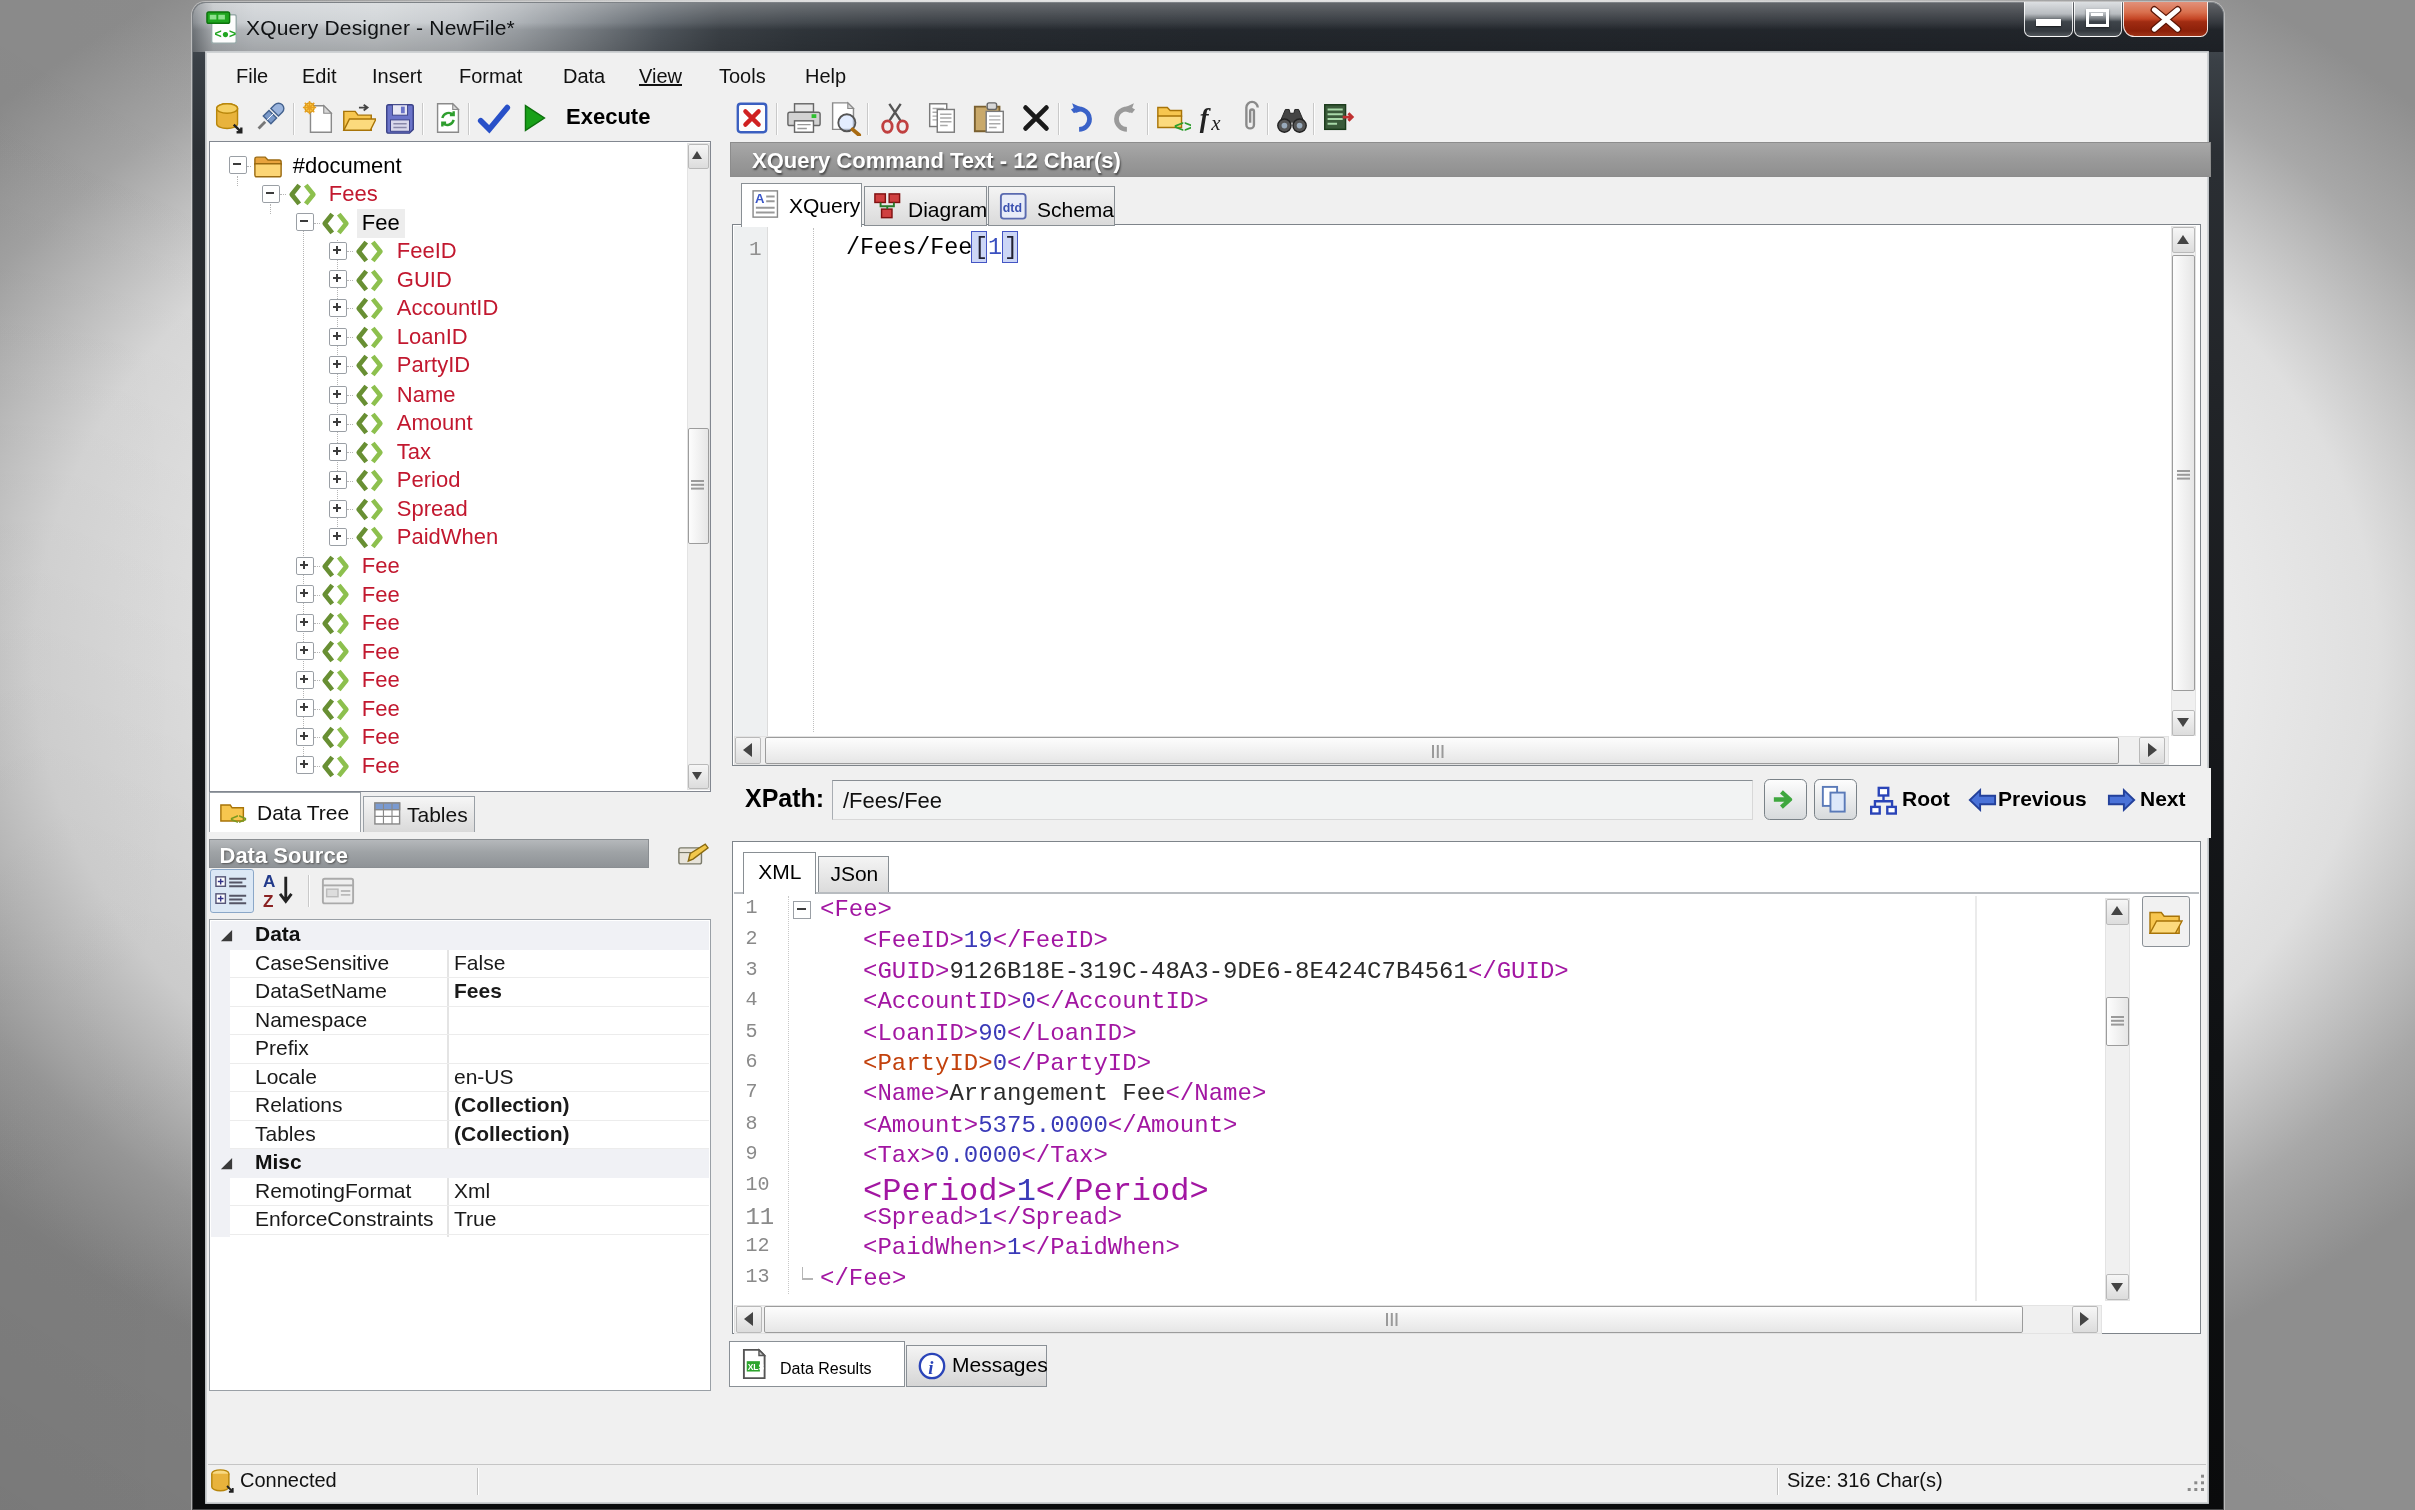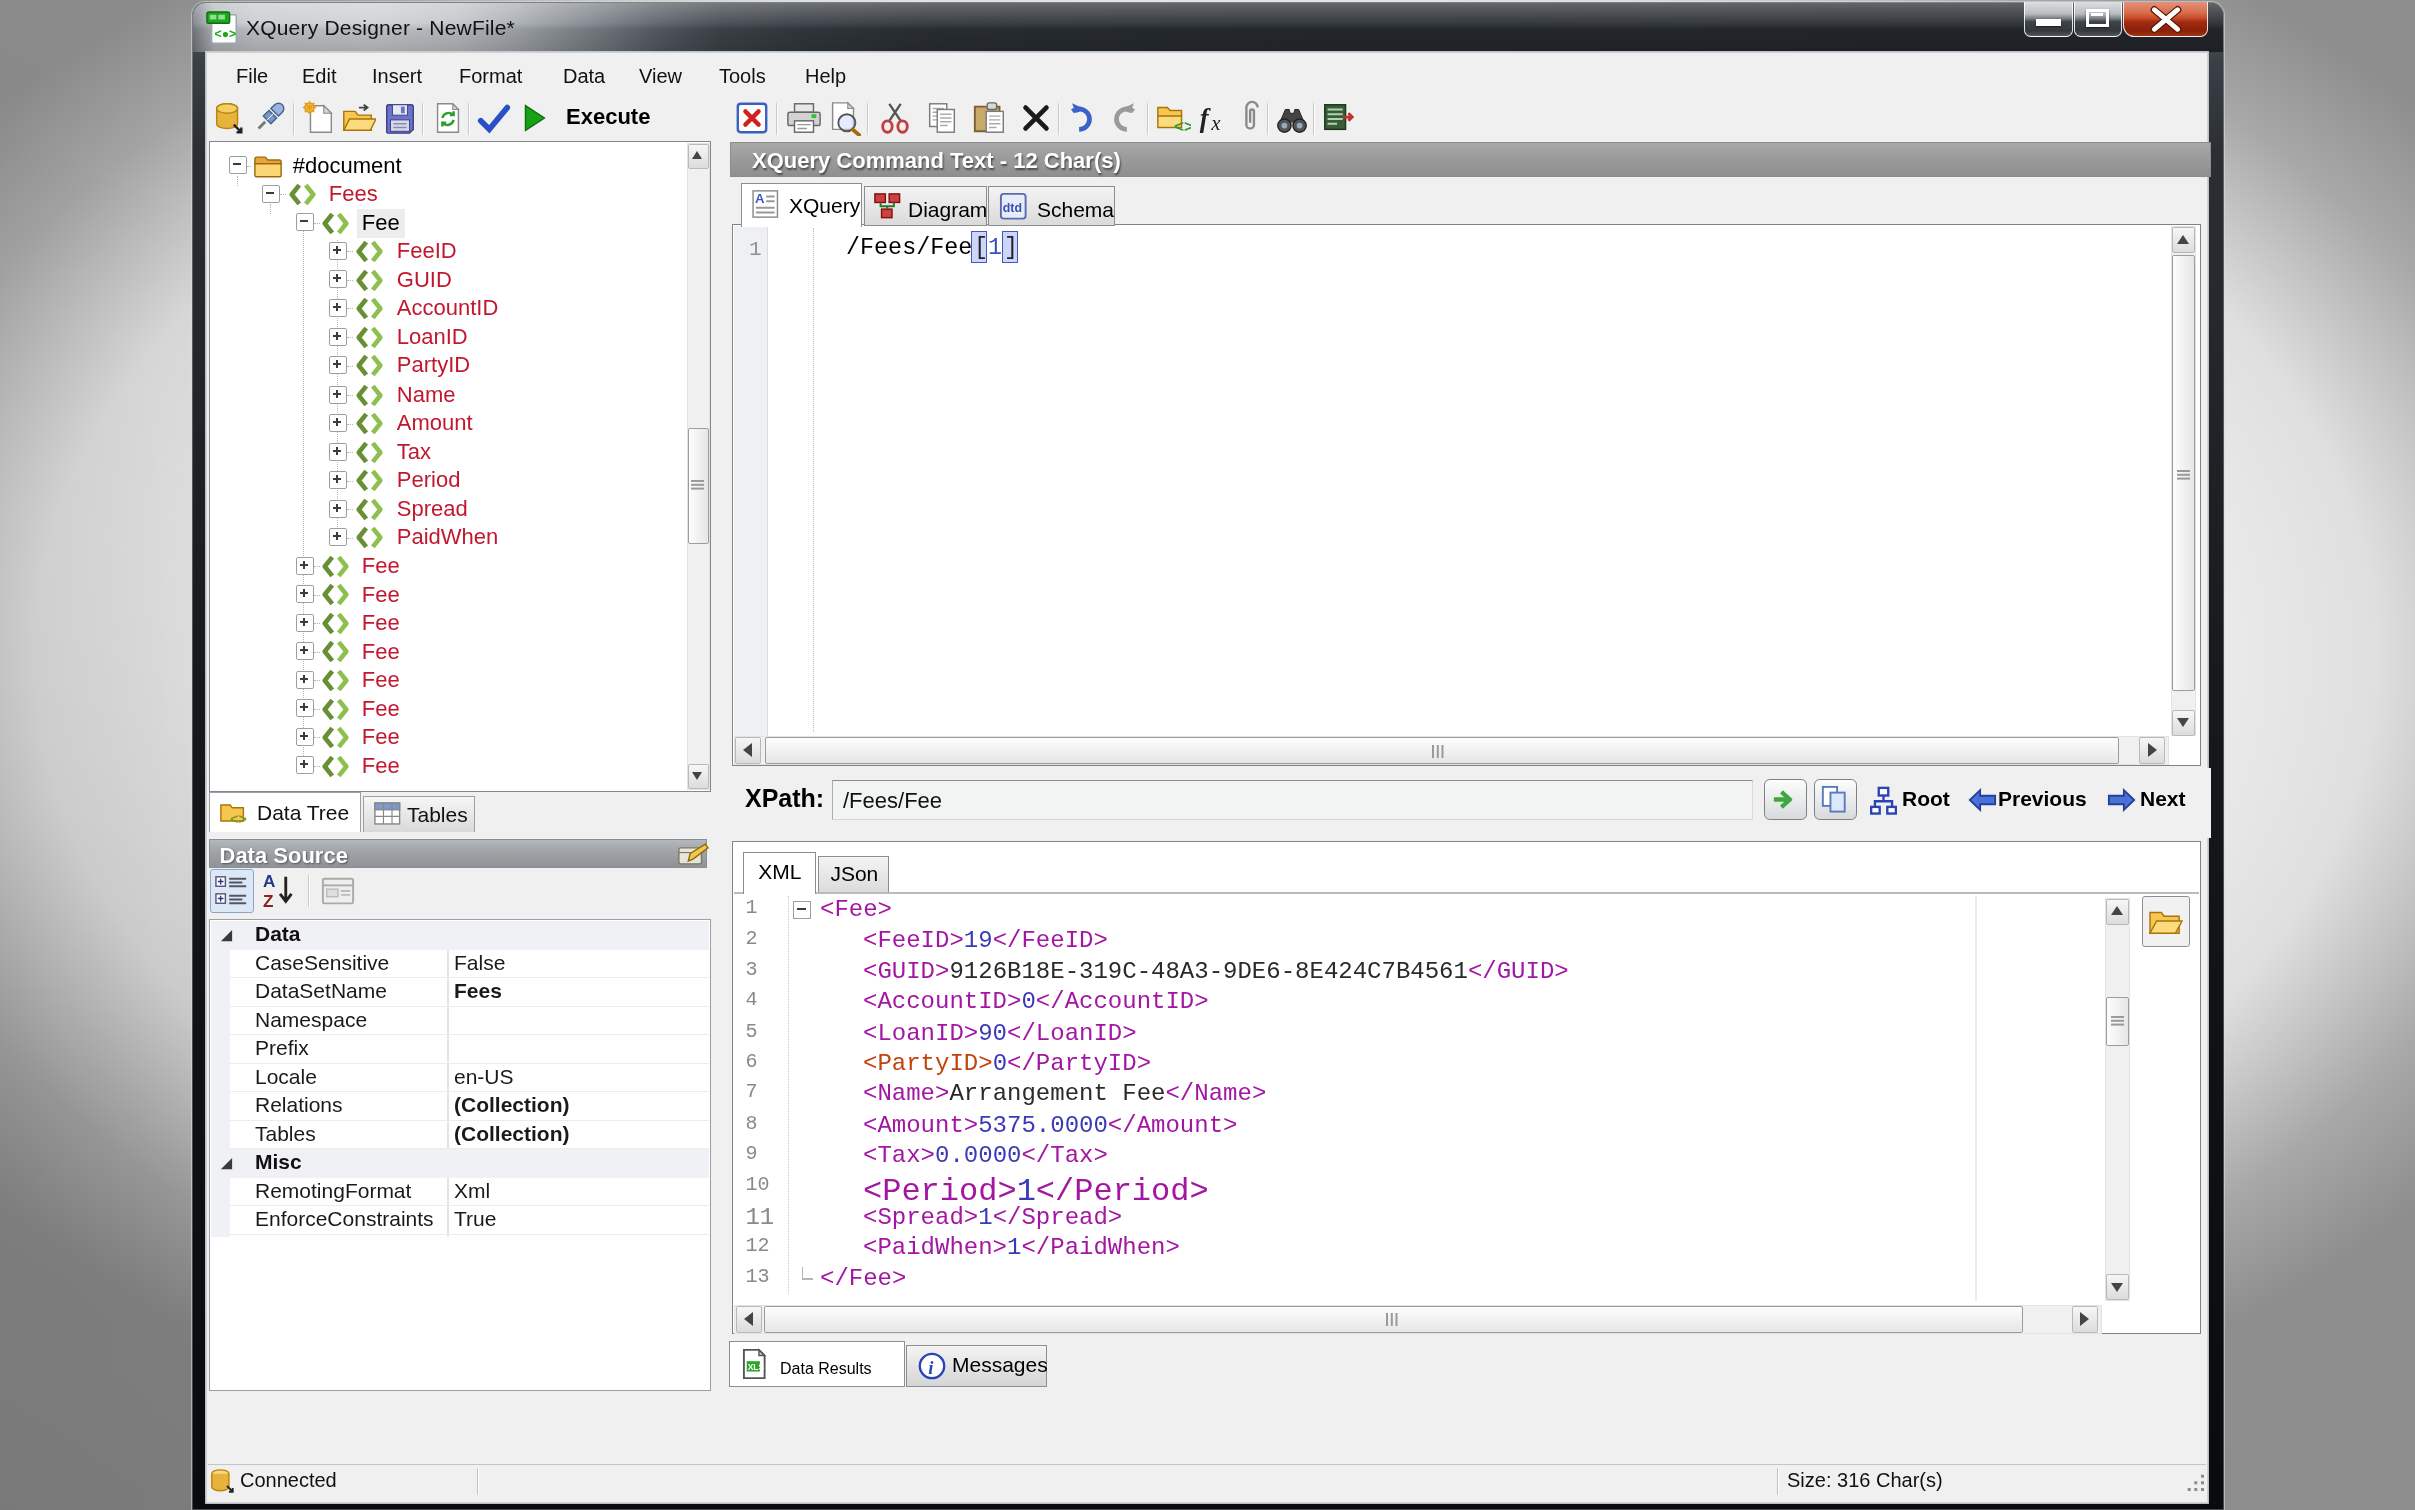--- a/index.html
+++ b/index.html
@@ -61,21 +61,21 @@
   .doth { position:absolute; height:0; border-top:1.9px dotted #b5b5b5; }
   
   .sb-track { position:absolute; background:#f0f0f0; border:1px solid #e3e3e3; }
   .sb-btn { position:absolute; background:linear-gradient(180deg,#f6f6f6,#dcdcdc); border:1px solid #b9b9b9; border-radius:1.9px; }
   .sb-thumb { position:absolute; background:linear-gradient(90deg,#fdfdfd,#e6e6e6); border:1px solid #9c9c9c; border-radius:1.9px; }
   .sb-thumb-h { position:absolute; background:linear-gradient(180deg,#fdfdfd,#e6e6e6); border:1px solid #9c9c9c; border-radius:1.9px; }
   .arr { width:0; height:0; position:absolute; }
   
   .ltab { position:absolute; font-size:21px; color:#111; }
   
-  #ds-head { position:absolute; left:209px; top:839px; width:498px; height:28.5px;
+  #ds-head { position:absolute; left:209px; top:839px; width:440px; height:28.5px;
     background:linear-gradient(180deg,#b5b8bb 0%,#9fa3a6 45%,#8f9397 100%); border:1px solid #8a8e92;
   }
   #ds-head span { position:absolute; left:9.5px; top:2.9px; font-size:22px; font-weight:bold; color:#fff; text-shadow:1px 1px 1.9px #555; }
   
   #pgrid { position:absolute; left:209px; top:919px; width:502px; height:472px; background:#fff; border:1.9px solid #9aa0a6; }
   
   #infopanel { position:absolute; left:208px; top:1391px; width:1998px; height:72px; background:#f0f0f0; border-top:1.9px solid #9aa0a6; font-size:20px; color:#111; }
   #statusbar { position:absolute; left:208px; top:1464px; width:1998px; height:37px; background:#f0f0f0; border-top:1.9px solid #c5c5c5; font-size:20px; color:#111; }
   
   #cmd-head { position:absolute; left:730px; top:142px; width:1481px; height:35px;
@@ -114,21 +114,21 @@
       <path d="M31 7 L43 17 L55 7 M31 27 L43 17 L55 27" stroke="#ffffff" stroke-width="5" fill="none" stroke-linecap="round"></path>
     </svg>
   </div>
   <div id="client"></div>
 
   <div class="menuitem" style="left:236px;">File</div>
   <div class="menuitem" style="left:302px;">Edit</div>
   <div class="menuitem" style="left:372px;">Insert</div>
   <div class="menuitem" style="left:459px;">Format</div>
   <div class="menuitem" style="left:563px;">Data</div>
-  <div class="menuitem" style="left:639px;">View</div>
+  <div class="menuitem" style="left:639px;text-decoration:underline;">View</div>
   <div class="menuitem" style="left:719px;">Tools</div>
   <div class="menuitem" style="left:805px;">Help</div>
   <div id="toolbar"></div>
 
   <svg class="ticon" style="left:211px;" viewBox="0 0 38 38">
     <ellipse cx="17" cy="9" rx="11" ry="5" fill="#f8d981" stroke="#b8860b" stroke-width="1.5"></ellipse>
     <path d="M6 9 v16 a11 5 0 0 0 22 0 v-16" fill="#e8b33c" stroke="#b8860b" stroke-width="1.5"></path>
     <ellipse cx="17" cy="9" rx="11" ry="5" fill="#f5cf62" stroke="#b8860b" stroke-width="1.5"></ellipse>
     <path d="M24 26 l8 8 m0 -5 v5 h-5" stroke="#222" stroke-width="2.5" fill="none"></path>
   </svg>

